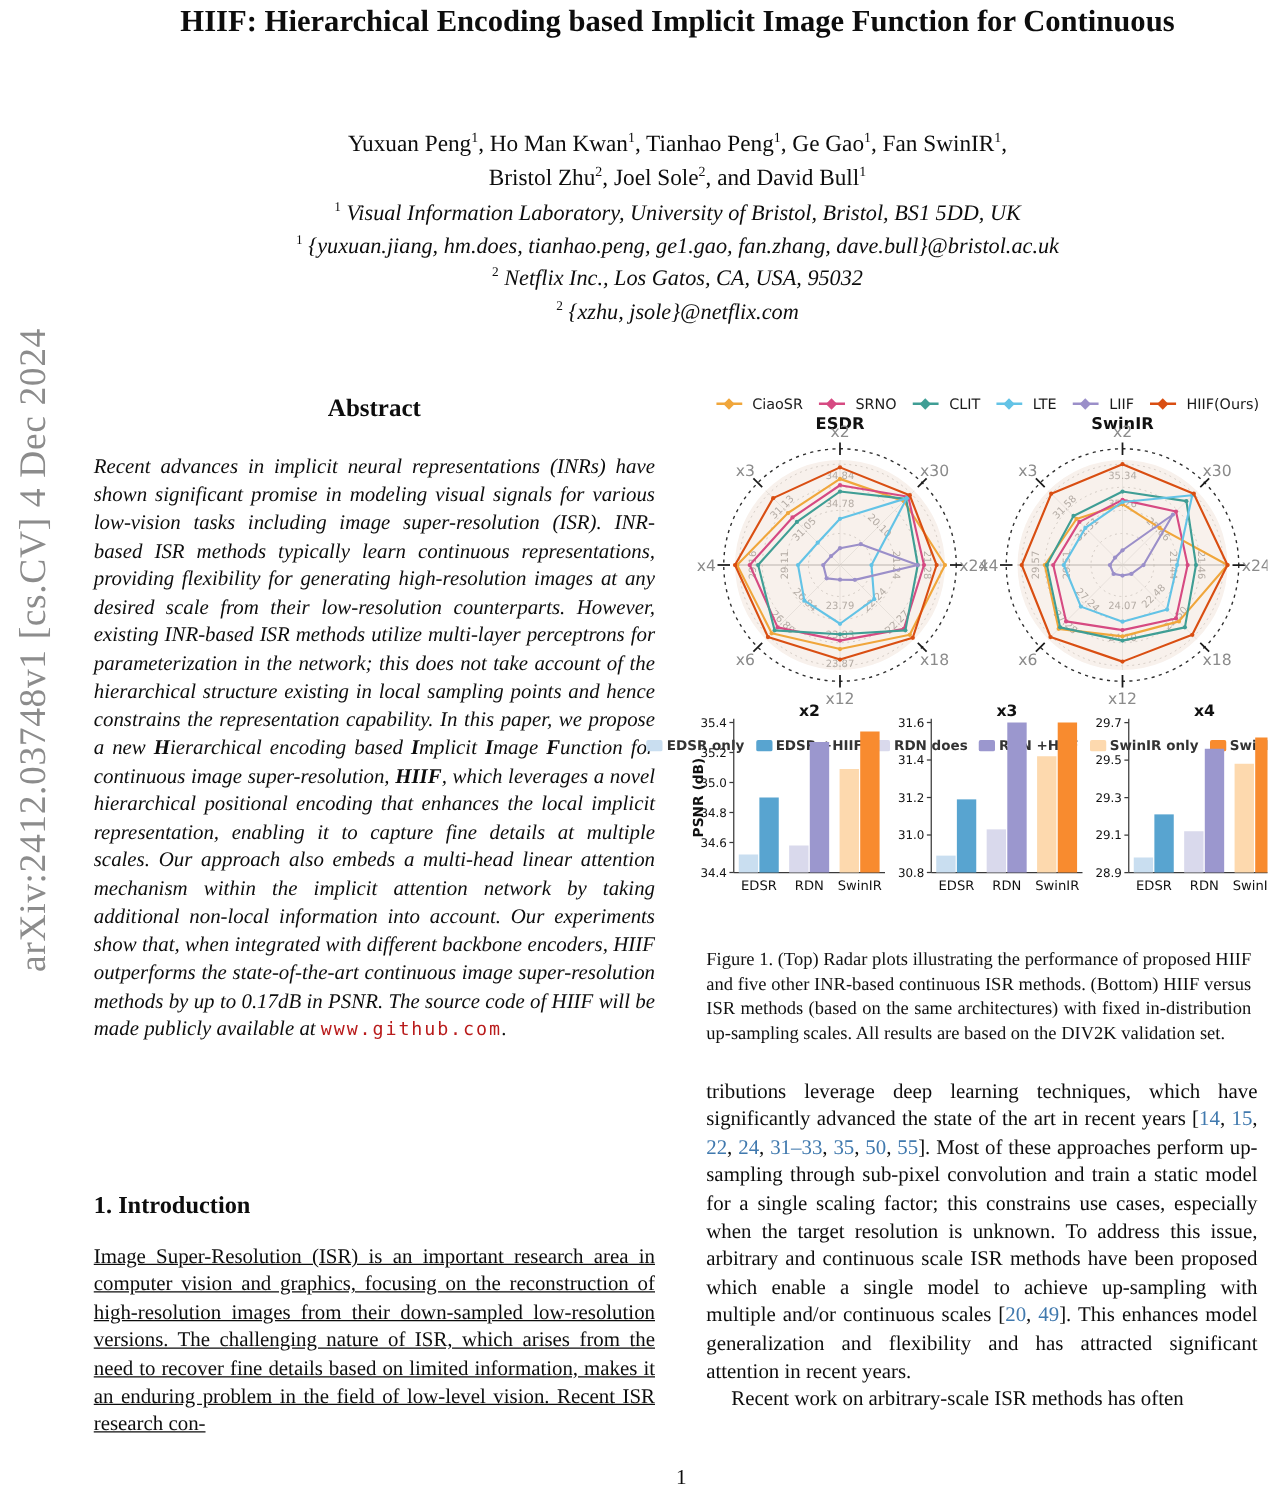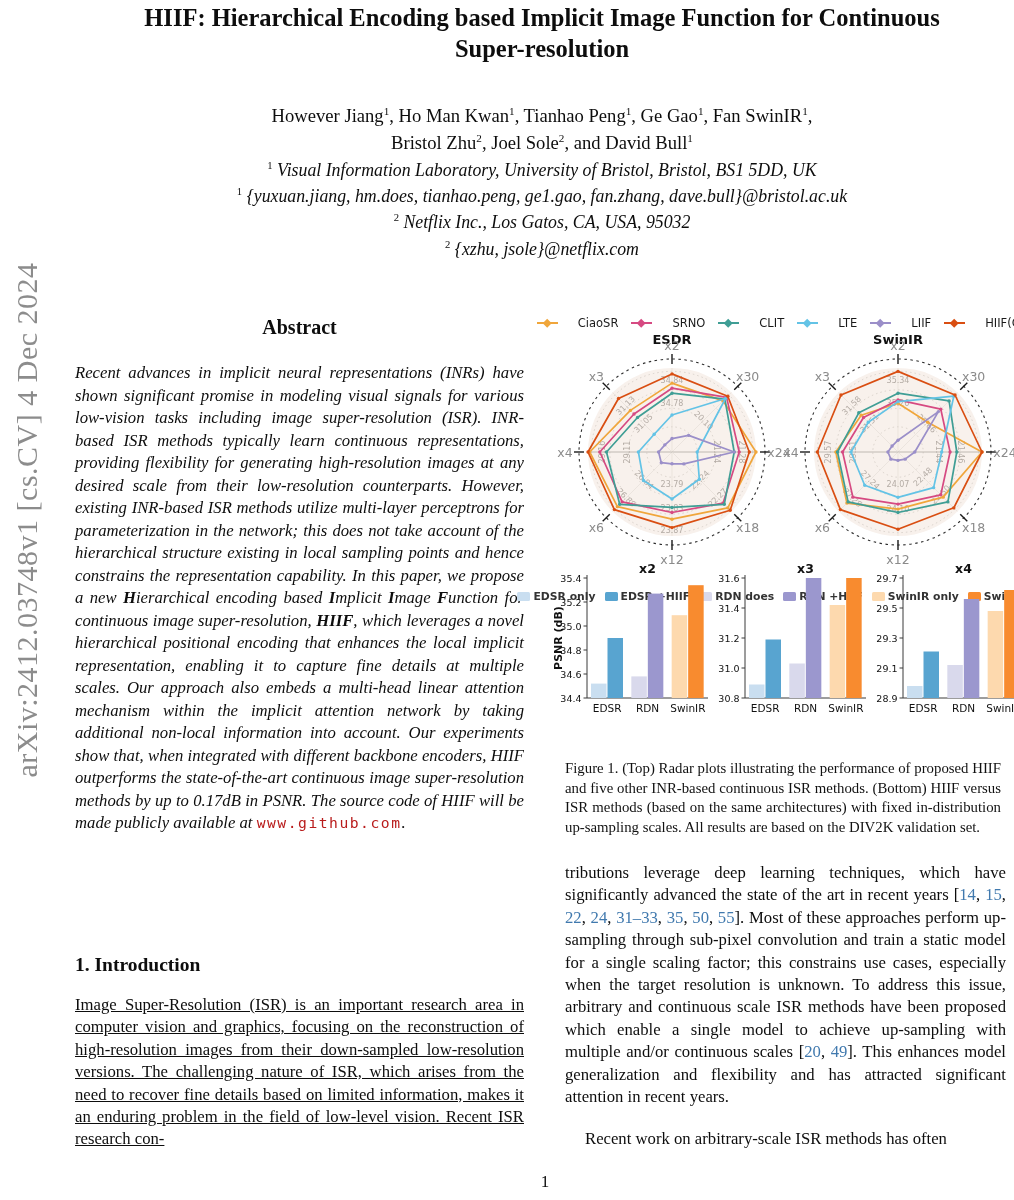--- a/index.html
+++ b/index.html
@@ -33,56 +33,55 @@
     font-size:.88em;letter-spacing:1.5px;}
   .cite{color:#4079ae;}
   #intro-heading{position:absolute;top:642px;left:0;font-size:19.5px;font-weight:bold;}
   #intro-para{position:absolute;top:682px;left:0;width:100%;
     font-size:16.7px;line-height:22.4px;text-align:justify;text-decoration:underline;}
   
   #figure1{position:absolute;left:-12px;top:0;width:474px;height:412px;}
   #radar-legend{position:absolute;left:0;top:4px;width:474px;display:flex;
     justify-content:center;gap:13px;align-items:center;
     font-family:"DejaVu Sans",sans-serif;font-size:11.5px;color:#1a1a1a;}
-  .rl-item{display:flex;align-items:center;gap:20px;}
+  .rl-item{display:flex;align-items:center;gap:8px;}
   .radar-title{position:absolute;top:20px;width:120px;text-align:center;
     font-family:"DejaVu Sans",sans-serif;font-size:13px;font-weight:bold;color:#111;}
   #radar-title-0{left:59px;}
   #radar-title-1{left:285px;}
   .radar-svg{position:absolute;top:35px;overflow:visible;}
   #radar0{left:14px;}
   #radar1{left:240px;}
   #bar-legend{position:absolute;left:0;top:236px;width:474px;display:flex;
     justify-content:center;gap:9px;align-items:center;
     font-family:"DejaVu Sans",sans-serif;font-size:10.8px;font-weight:600;color:#333;}
   .bl-item{display:flex;align-items:center;gap:3px;white-space:nowrap;margin-top:42px;}
   .bl-swatch{display:inline-block;width:13px;height:9px;border-radius:1.5px;}
   #bar-row{position:absolute;left:0;top:250px;width:474px;display:flex;}
   
   #fig-caption{position:absolute;top:416px;left:0;width:436px;
     font-size:14.8px;line-height:19.5px;text-align:justify;color:#111;margin-top:31px;}
   #right-body{position:absolute;top:550px;left:0;width:441px;
     font-size:16.7px;line-height:22.4px;text-align:justify;}
-  #right-body .p2{text-indent:20px;margin-top:20px;}
+  #right-body .p2{text-indent:20px;}
   
   #page-number{position:absolute;left:0;top:1172px;width:1090px;text-align:center;
     font-size:17px;}
 </style>
 </head>
 <body>
 
 <div id="arxiv-label">arXiv:2412.03748v1  [cs.CV]  4 Dec 2024</div>
 
 <div id="title-block">
   <div class="title-line">HIIF: Hierarchical Encoding based Implicit Image Function for Continuous</div>
-  <div class="title-line">Super-resolution</div>
 </div>
 
 <div id="author-block">
-  <div class="author-line"><span>However Jiang</span><span class="sup">1</span><span>, Ho Man Kwan</span><span class="sup">1</span><span>, Tianhao Peng</span><span class="sup">1</span><span>, Ge Gao</span><span class="sup">1</span><span>, Fan SwinIR</span><span class="sup">1</span><span>,</span></div>
+  <div class="author-line"><span>Yuxuan Peng</span><span class="sup">1</span><span>, Ho Man Kwan</span><span class="sup">1</span><span>, Tianhao Peng</span><span class="sup">1</span><span>, Ge Gao</span><span class="sup">1</span><span>, Fan SwinIR</span><span class="sup">1</span><span>,</span></div>
   <div class="author-line"><span>Bristol Zhu</span><span class="sup">2</span><span>, Joel Sole</span><span class="sup">2</span><span>, and David Bull</span><span class="sup">1</span></div>
   <div class="affil-line"><span class="sup">1</span><span> Visual Information Laboratory, University of Bristol, Bristol, BS1 5DD, UK</span></div>
   <div class="affil-line"><span class="sup">1</span><span> {yuxuan.jiang, hm.does, tianhao.peng, ge1.gao, fan.zhang, dave.bull}@bristol.ac.uk</span></div>
   <div class="affil-line"><span class="sup">2</span><span> Netflix Inc., Los Gatos, CA, USA, 95032</span></div>
   <div class="affil-line"><span class="sup">2</span><span> {xzhu, jsole}@netflix.com</span></div>
 </div>
 
 <div id="left-col">
   <div id="abstract-heading">Abstract</div>
   <div id="abstract-para"><span>Recent advances in implicit neural representations (INRs) have shown significant promise in modeling visual signals for various low-vision tasks including image super-resolution (ISR). INR-based ISR methods typically learn continuous representations, providing flexibility for generating high-resolution images at any desired scale from their low-resolution counterparts. However, existing INR-based ISR methods utilize multi-layer perceptrons for parameterization in the network; this does not take account of the hierarchical structure existing in local sampling points and hence constrains the representation capability. In this paper, we propose a new </span><span class="bi">H</span><span>ierarchical encoding based </span><span class="bi">I</span><span>mplicit </span><span class="bi">I</span><span>mage </span><span class="bi">F</span><span>unction for continuous image super-resolution, </span><span class="bi">HIIF</span><span>, which leverages a novel hierarchical positional encoding that enhances the local implicit representation, enabling it to capture fine details at multiple scales. Our approach also embeds a multi-head linear attention mechanism within the implicit attention network by taking additional non-local information into account. Our experiments show that, when integrated with different backbone encoders, HIIF outperforms the state-of-the-art continuous image super-resolution methods by up to 0.17dB in PSNR. The source code of HIIF will be made publicly available at </span><span class="url">www.github.com</span><span>.</span></div>

